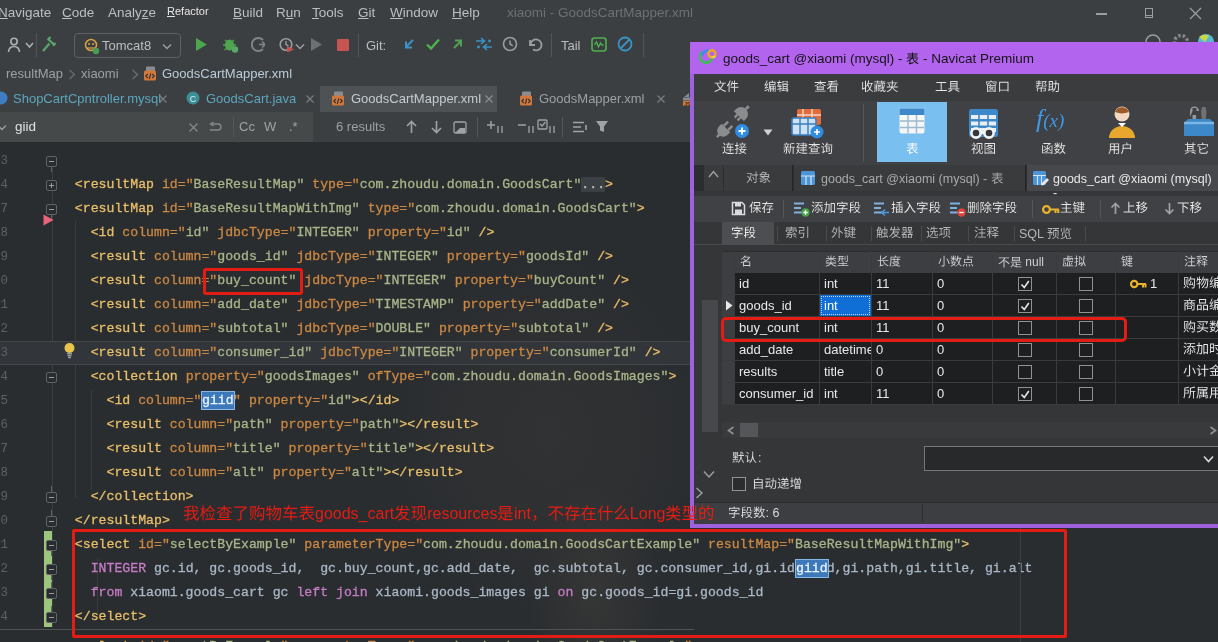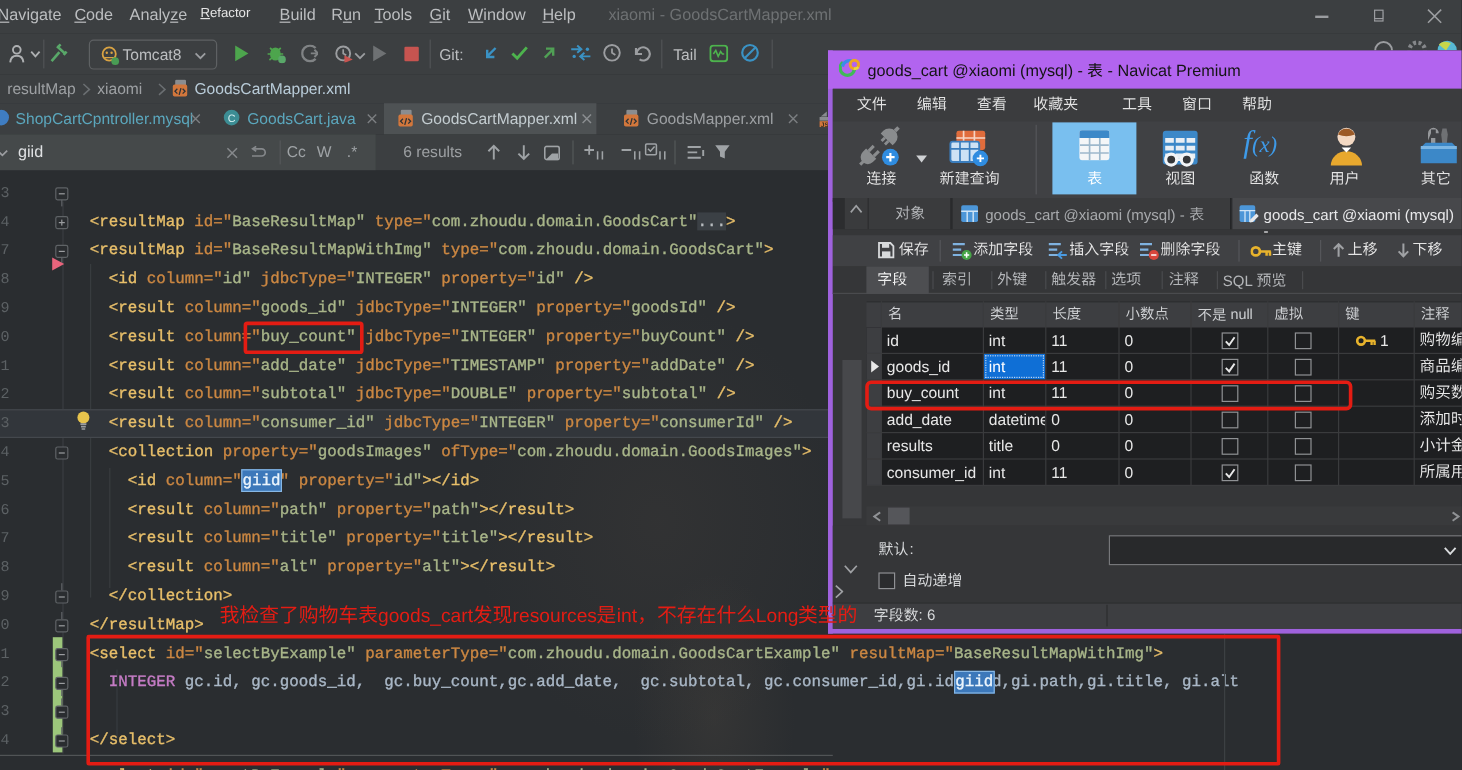--- a/index.html
+++ b/index.html
@@ -244,20 +244,21 @@
 <div class="codeline" style="top:341px"><span style="color:#e8bf6a">    &lt;result </span><span style="color:#cb8742">column="</span><span style="color:#a8b589">consumer_id"</span><span style="color:#cb8742"> </span><span style="color:#cb8742">jdbcType="</span><span style="color:#a8b589">INTEGER"</span><span style="color:#cb8742"> </span><span style="color:#cb8742">property="</span><span style="color:#a8b589">consumerId"</span><span style="color:#e8bf6a"> /&gt;</span></div>
 <div class="codeline" style="top:365px"><span style="color:#e8bf6a">    &lt;collection </span><span style="color:#cb8742">property="</span><span style="color:#a8b589">goodsImages"</span><span style="color:#cb8742"> </span><span style="color:#cb8742">ofType="</span><span style="color:#a8b589">com.zhoudu.domain.GoodsImages"</span><span style="color:#e8bf6a">&gt;</span></div>
 <div class="codeline" style="top:389px"><span style="color:#e8bf6a">      &lt;id </span><span style="color:#cb8742">column="</span><span style="color:#a8b589">giid</span><span style="color:#cb8742">"</span><span style="color:#cb8742"> </span><span style="color:#cb8742">property="</span><span style="color:#a8b589">id"</span><span style="color:#e8bf6a">&gt;&lt;/id&gt;</span></div>
 <div class="codeline" style="top:413px"><span style="color:#e8bf6a">      &lt;result </span><span style="color:#cb8742">column="</span><span style="color:#a8b589">path"</span><span style="color:#cb8742"> </span><span style="color:#cb8742">property="</span><span style="color:#a8b589">path"</span><span style="color:#e8bf6a">&gt;&lt;/result&gt;</span></div>
 <div class="codeline" style="top:437px"><span style="color:#e8bf6a">      &lt;result </span><span style="color:#cb8742">column="</span><span style="color:#a8b589">title"</span><span style="color:#cb8742"> </span><span style="color:#cb8742">property="</span><span style="color:#a8b589">title"</span><span style="color:#e8bf6a">&gt;&lt;/result&gt;</span></div>
 <div class="codeline" style="top:461px"><span style="color:#e8bf6a">      &lt;result </span><span style="color:#cb8742">column="</span><span style="color:#a8b589">alt"</span><span style="color:#cb8742"> </span><span style="color:#cb8742">property="</span><span style="color:#a8b589">alt"</span><span style="color:#e8bf6a">&gt;&lt;/result&gt;</span></div>
 <div class="codeline" style="top:485px"><span style="color:#e8bf6a">    &lt;/collection&gt;</span></div>
 <div class="codeline" style="top:509px"><span style="color:#e8bf6a">  &lt;/resultMap&gt;</span></div>
 <div class="codeline" style="top:533px"><span style="color:#e8bf6a">  &lt;select </span><span style="color:#cb8742">id="</span><span style="color:#a8b589">selectByExample"</span><span style="color:#cb8742"> </span><span style="color:#cb8742">parameterType="</span><span style="color:#a8b589">com.zhoudu.domain.GoodsCartExample"</span><span style="color:#cb8742"> </span><span style="color:#cb8742">resultMap="</span><span style="color:#a8b589">BaseResultMapWithImg"</span><span style="color:#e8bf6a">&gt;</span></div>
 <div class="codeline" style="top:557px"><span style="color:#a9b7c6">    </span><span style="color:#c57cc5">INTEGER</span><span style="color:#a9b7c6"> gc.id, gc.goods_id,  gc.buy_count,gc.add_date,  gc.subtotal, gc.consumer_id,gi.id giid,gi.path,gi.title, gi.alt</span></div>
+<div class="codeline" style="top:581px"><span style="color:#a9b7c6">    </span><span style="color:#c57cc5">from</span><span style="color:#a9b7c6"> xiaomi.goods_cart gc </span><span style="color:#c57cc5">left join</span><span style="color:#a9b7c6"> xiaomi.goods_images gi </span><span style="color:#c57cc5">on</span><span style="color:#a9b7c6"> gc.goods_id=gi.goods_id</span></div>
 <div class="codeline" style="top:605px"><span style="color:#e8bf6a">  &lt;/select&gt;</span></div>
 <div class="ln" style="top:149px">13</div>
 <div class="ln" style="top:173px">14</div>
 <div class="ln" style="top:197px">17</div>
 <div class="ln" style="top:221px">18</div>
 <div class="ln" style="top:245px">19</div>
 <div class="ln" style="top:269px">20</div>
 <div class="ln" style="top:293px">21</div>
 <div class="ln" style="top:317px">22</div>
 <div class="ln" style="top:341px">23</div>

